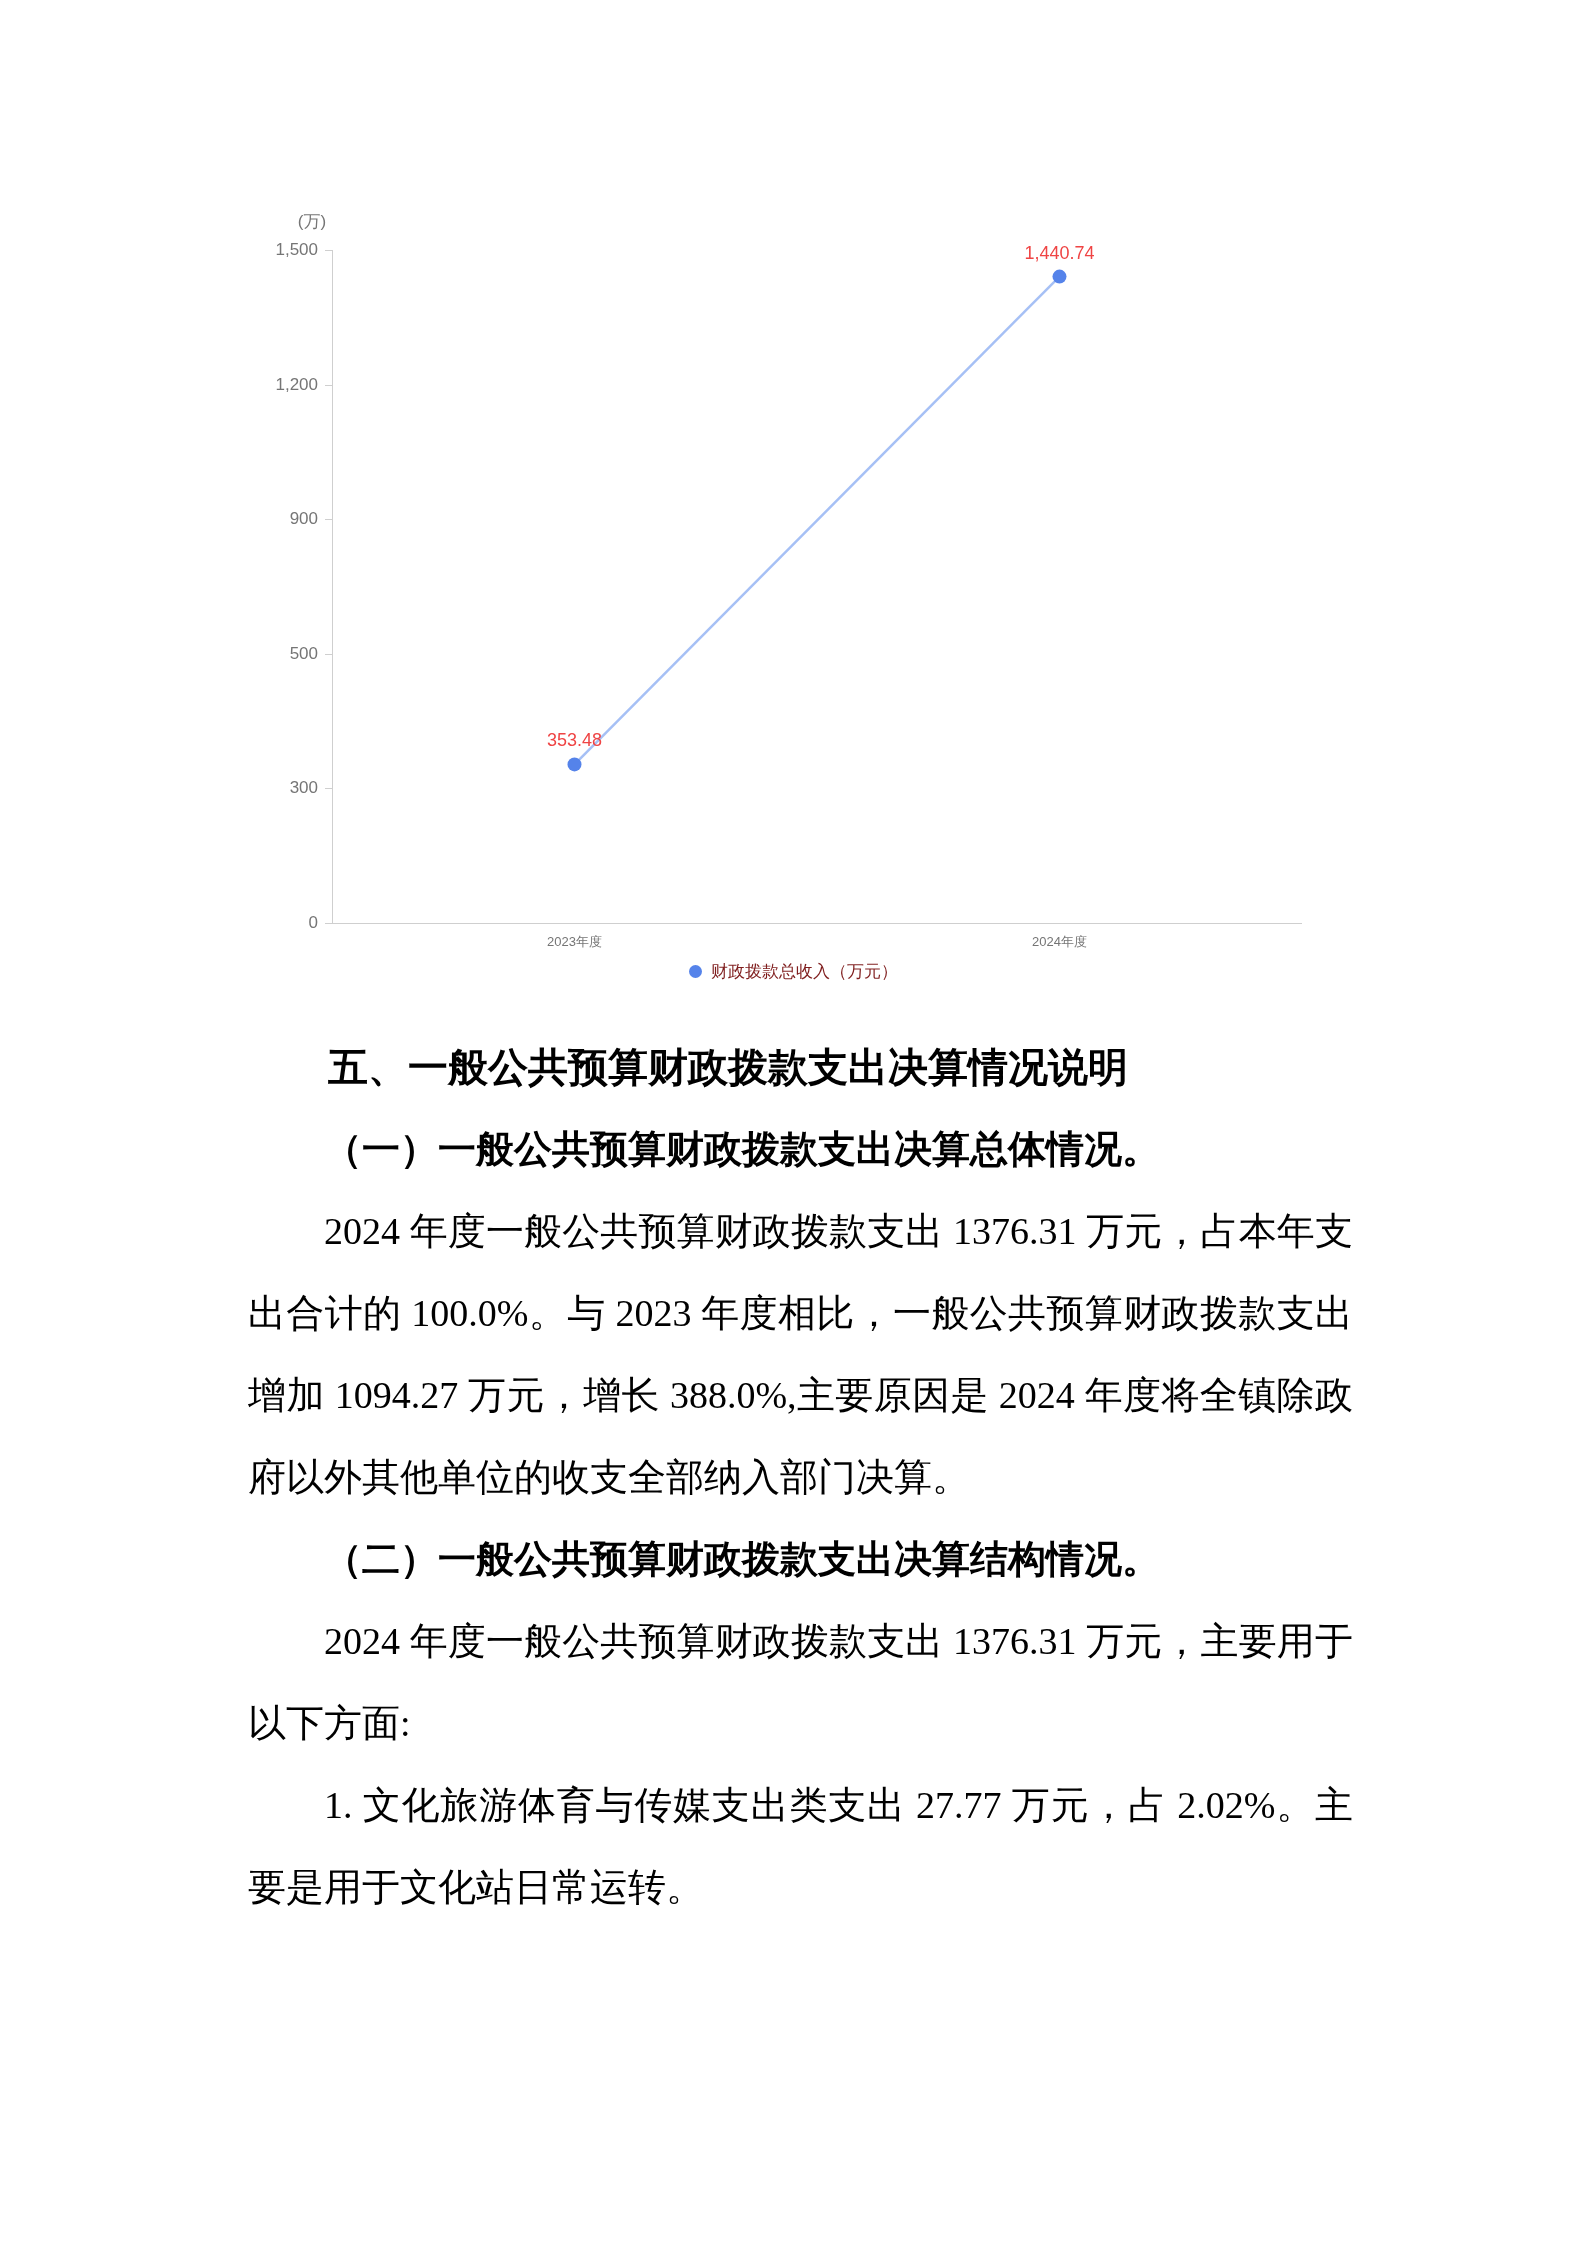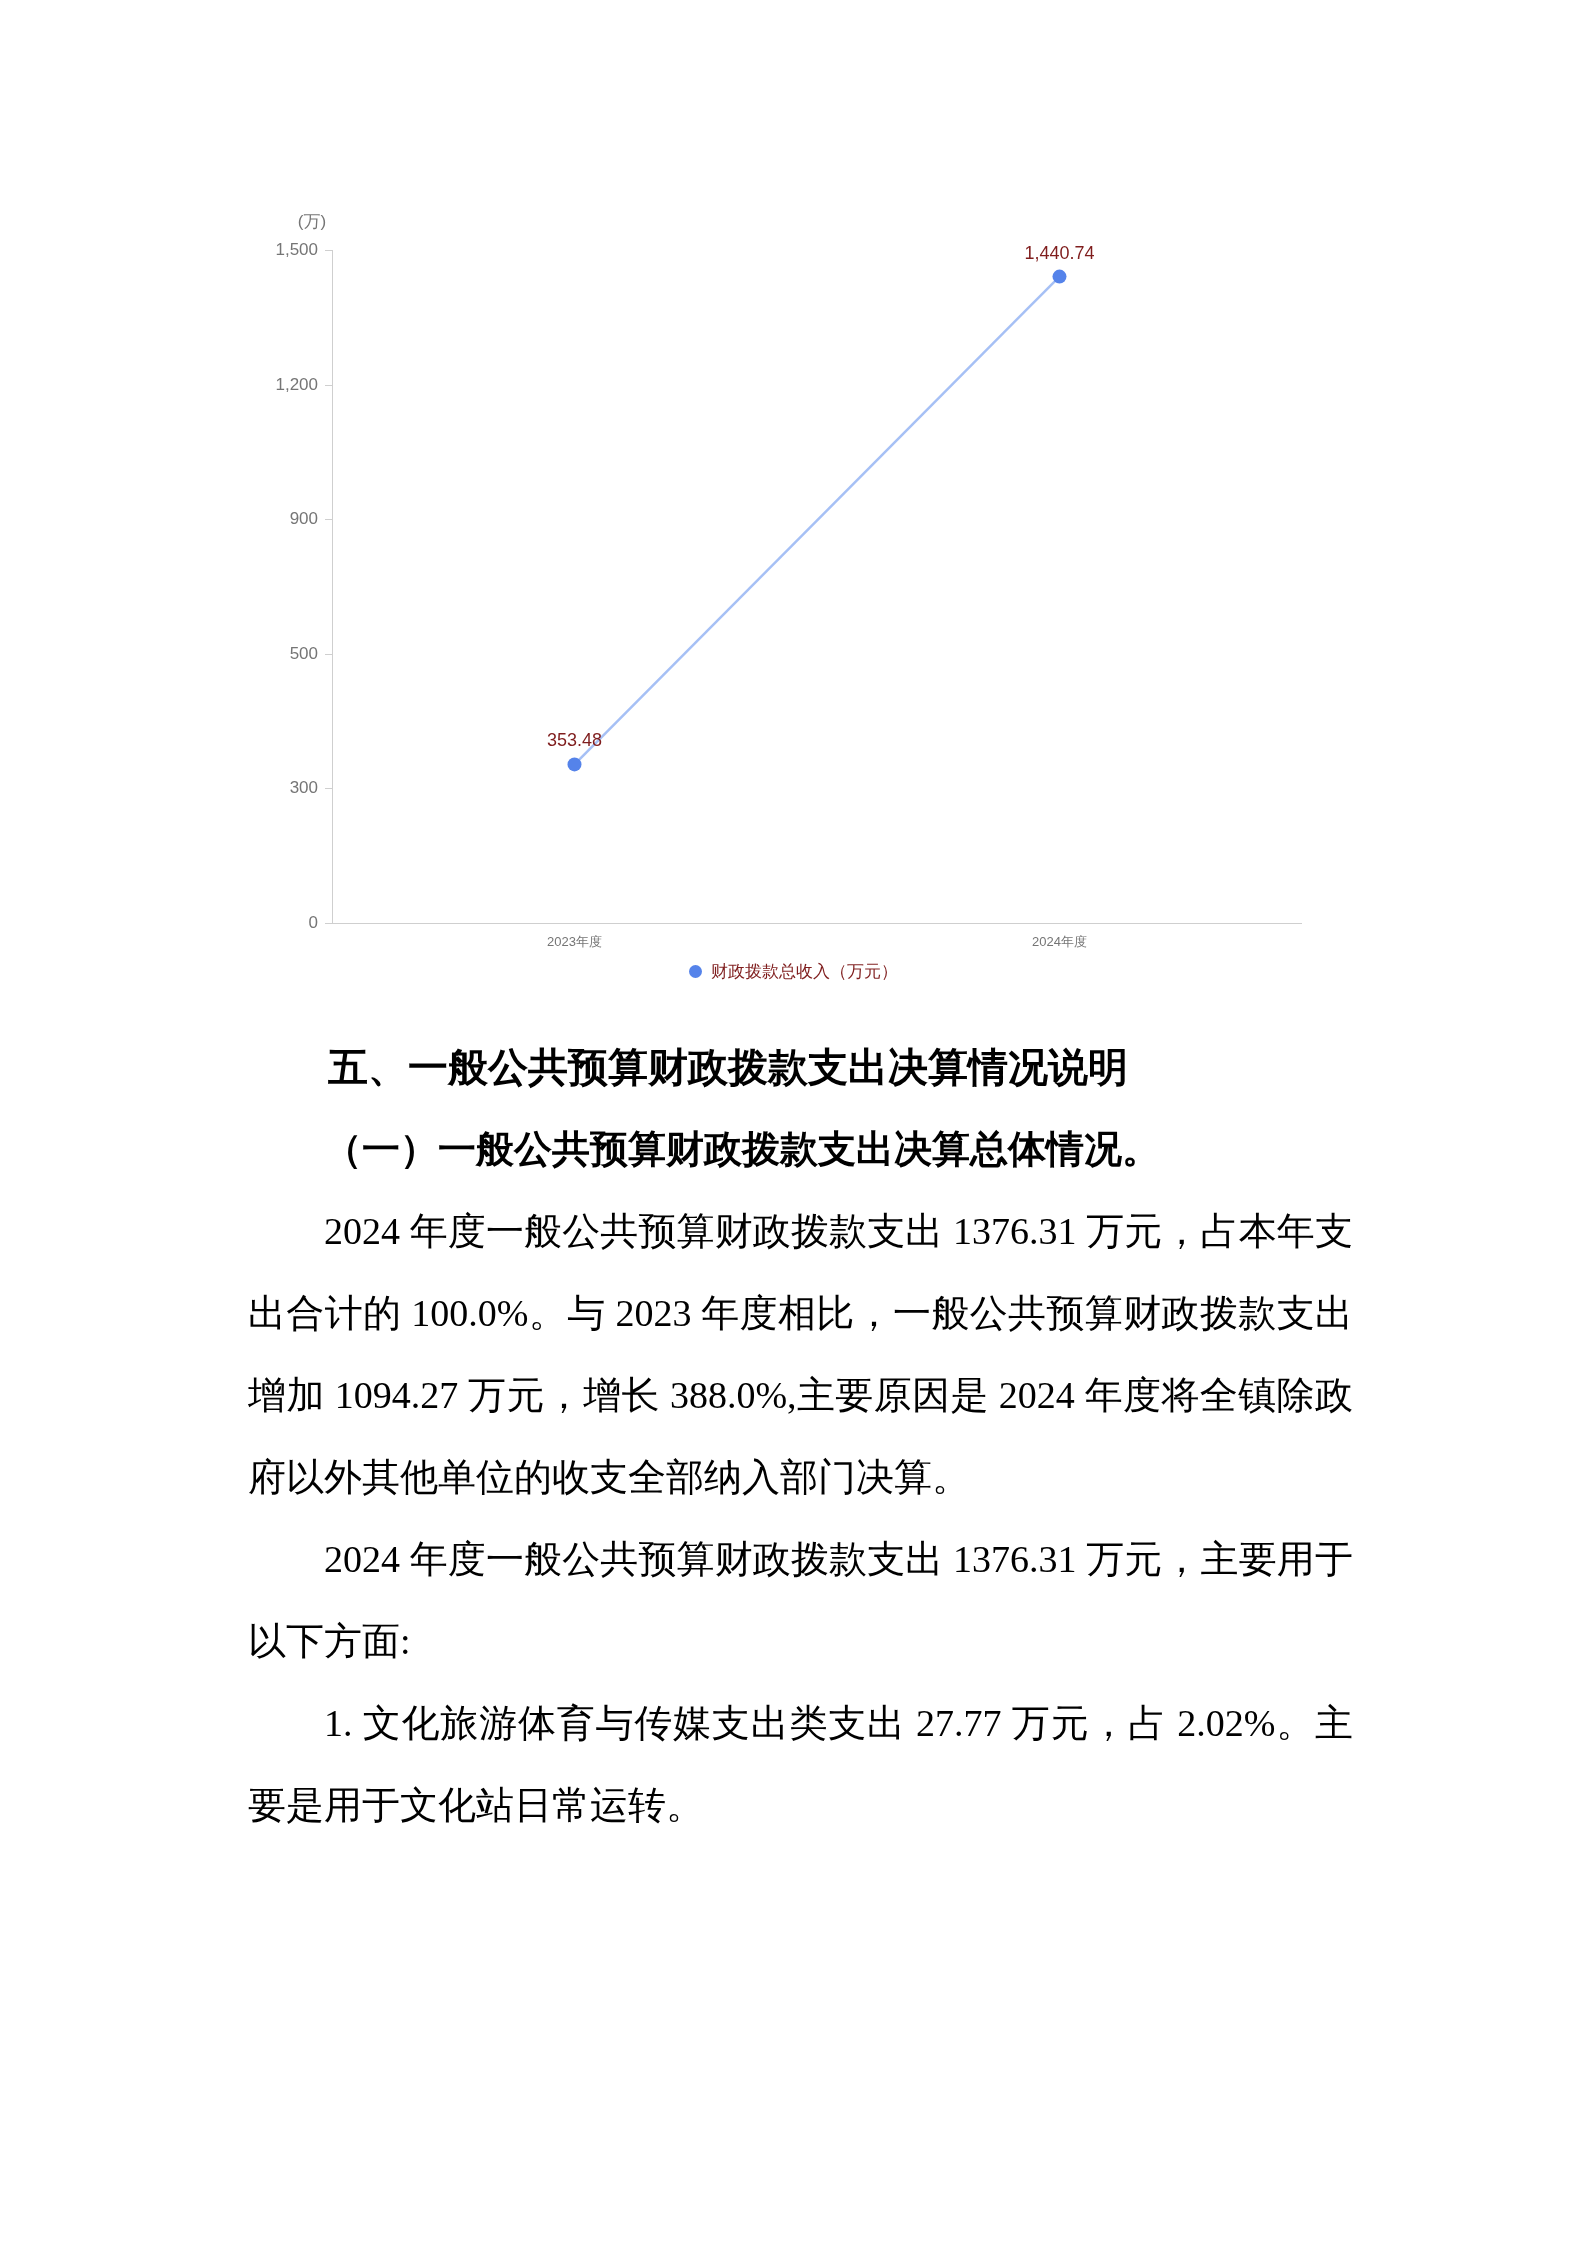--- a/index.html
+++ b/index.html
@@ -29,21 +29,21 @@
   }
   .unit-label{
     position:absolute;left:282px;top:210px;width:60px;text-align:center;
     font-family:"Liberation Sans","DejaVu Sans",sans-serif;
     font-size:17px;color:#757575;
   }
   #chart-svg{position:absolute;left:332px;top:250px;width:970px;height:673px;overflow:visible;}
   .point-label{
     position:absolute;width:150px;text-align:center;
     font-family:"Liberation Sans","DejaVu Sans",sans-serif;
-    font-size:18px;color:#7f1d1d;
+    font-size:18px;color:#ef4444;
   }
   .legend-row{
     position:absolute;left:0;right:0;top:960px;
     display:flex;justify-content:center;align-items:center;
   }
   .legend-dot{width:13px;height:13px;border-radius:50%;margin-right:9px;}
   .legend-label{
     font-family:"Liberation Sans","DejaVu Sans",sans-serif;
     font-size:17px;color:#7f1d1d;
   }
@@ -102,18 +102,19 @@
       <div class="xcat-label" style="left: 474.5px;">2023年度</div>
       <div class="xcat-label" style="left: 959.5px;">2024年度</div>
       <div class="point-label" style="left: 499.5px; top: 730.405px;">353.48</div>
       <div class="point-label" style="left: 984.5px; top: 242.588px;">1,440.74</div>
     </div>
 
   <div id="doc-body">
     <h1>五、一般公共预算财政拨款支出决算情况说明</h1>
     <h2>（一）一般公共预算财政拨款支出决算总体情况。</h2>
     <p>2024 年度一般公共预算财政拨款支出 1376.31 万元，占本年支出合计的 100.0%。与 2023 年度相比，一般公共预算财政拨款支出增加 1094.27 万元，增长 388.0%,主要原因是 2024 年度将全镇除政府以外其他单位的收支全部纳入部门决算。</p>
+    <h2>（二）一般公共预算财政拨款支出决算结构情况。</h2>
     <p>2024 年度一般公共预算财政拨款支出 1376.31 万元，主要用于以下方面:</p>
     <p>1. 文化旅游体育与传媒支出类支出 27.77 万元，占 2.02%。主要是用于文化站日常运转。</p>
   </div>
 
 
 </div>
 
 </body></html>

